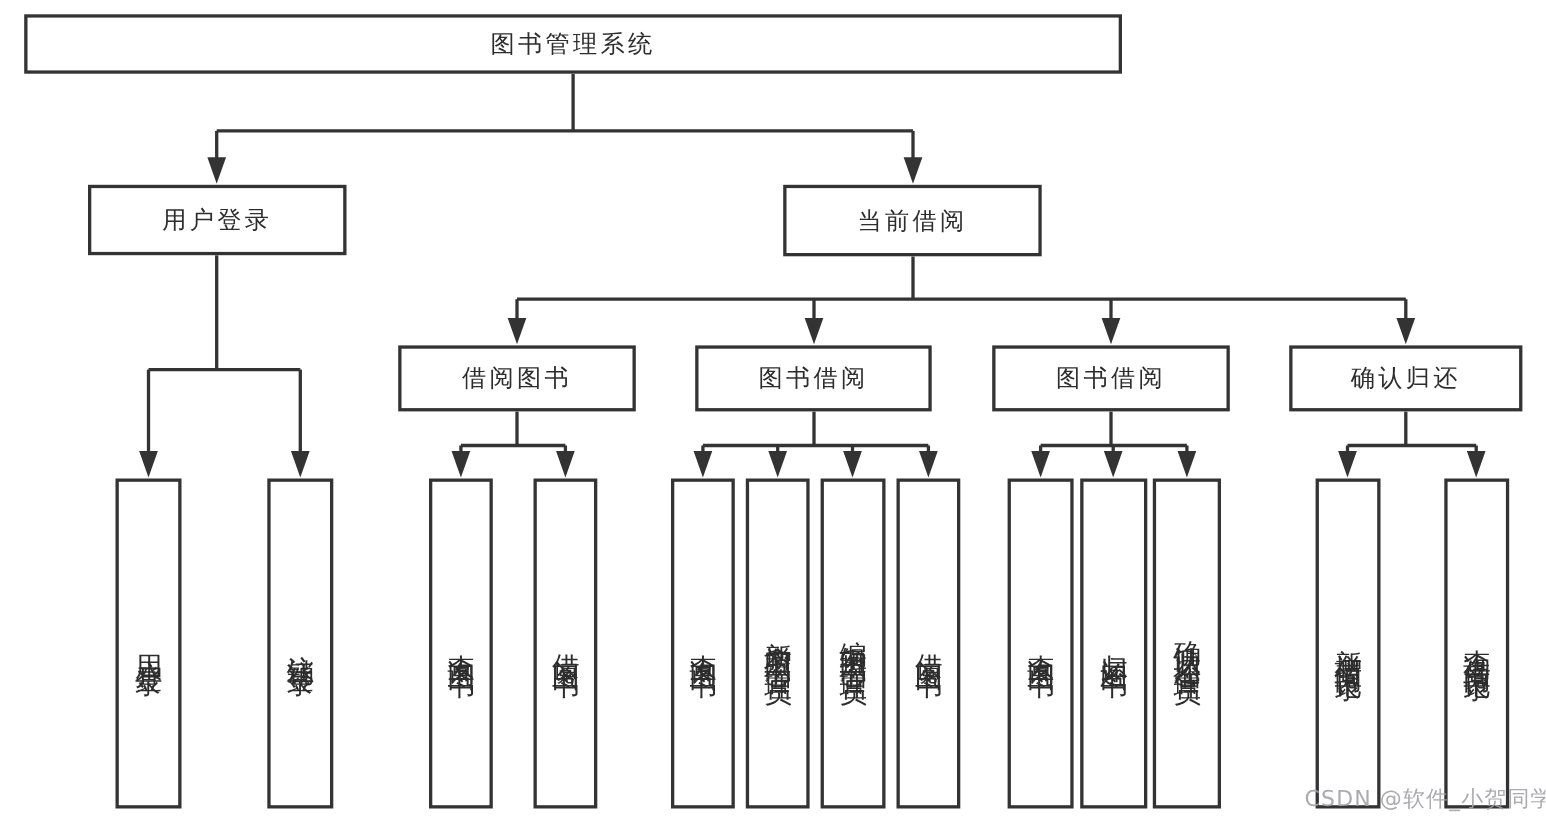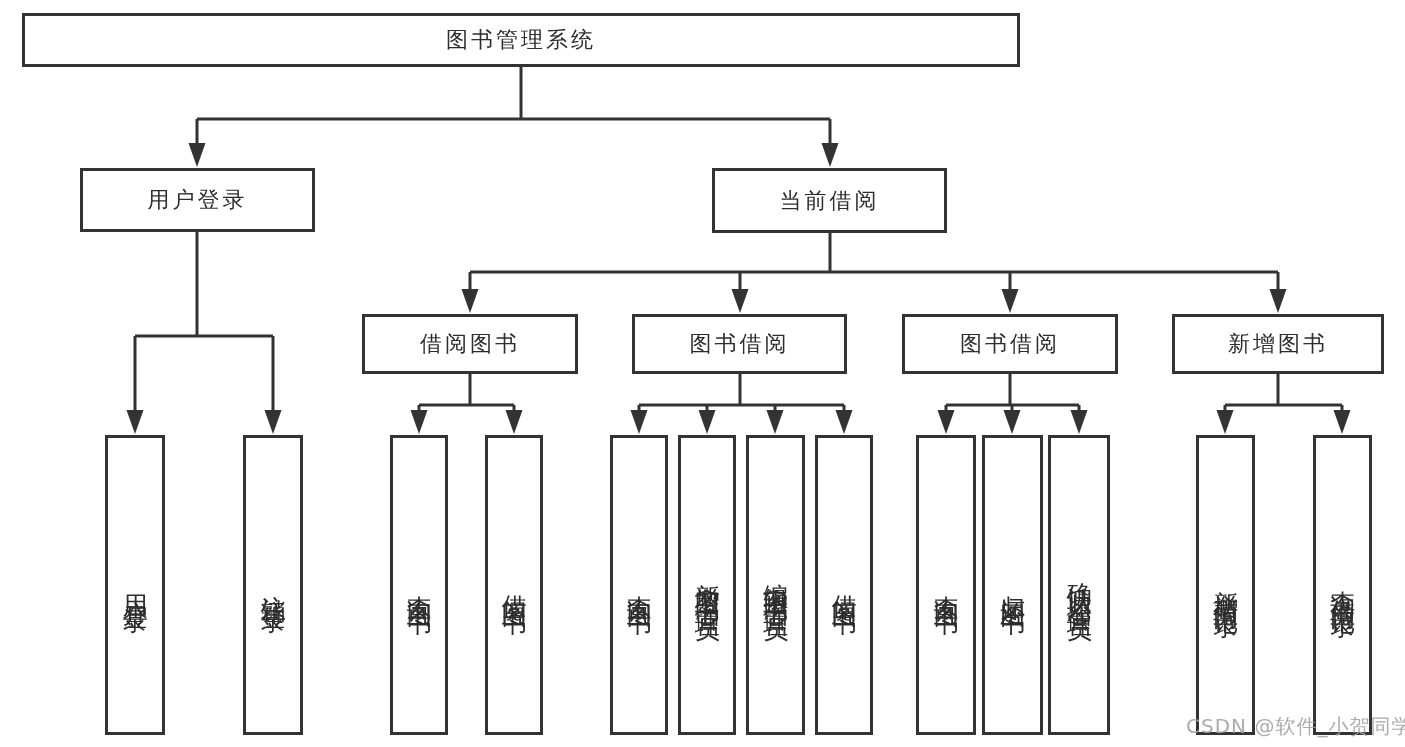--- a/index.html
+++ b/index.html
@@ -147,21 +147,21 @@
   </svg>
 
   <div class="node h" style="left:22px; top:13px; width:998px; height:54px;">图书管理系统</div>
 
   <div class="node h" style="left:80px; top:168px; width:235px; height:64px;">用户登录</div>
   <div class="node h" style="left:712px; top:168px; width:235px; height:65px;">当前借阅</div>
 
   <div class="node h" style="left:362px; top:314px; width:216px; height:60px;">借阅图书</div>
   <div class="node h" style="left:632px; top:314px; width:215px; height:60px;">图书借阅</div>
   <div class="node h" style="left:902px; top:314px; width:216px; height:60px;">图书借阅</div>
-  <div class="node h" style="left:1172px; top:314px; width:212px; height:60px;">新增图书</div>
+  <div class="node h" style="left:1172px; top:314px; width:212px; height:60px;">确认归还</div>
 
   <div class="node v" style="left:105px; top:435px; width:60px; height:300px;">
     <span>用户登录</span>
   </div>
   <div class="node v" style="left:243px; top:435px; width:60px; height:300px;">
     <span>注销登录</span>
   </div>
 
   <div class="node v" style="left:390px; top:435px; width:58px; height:300px;">
     <span>查询图书</span>

